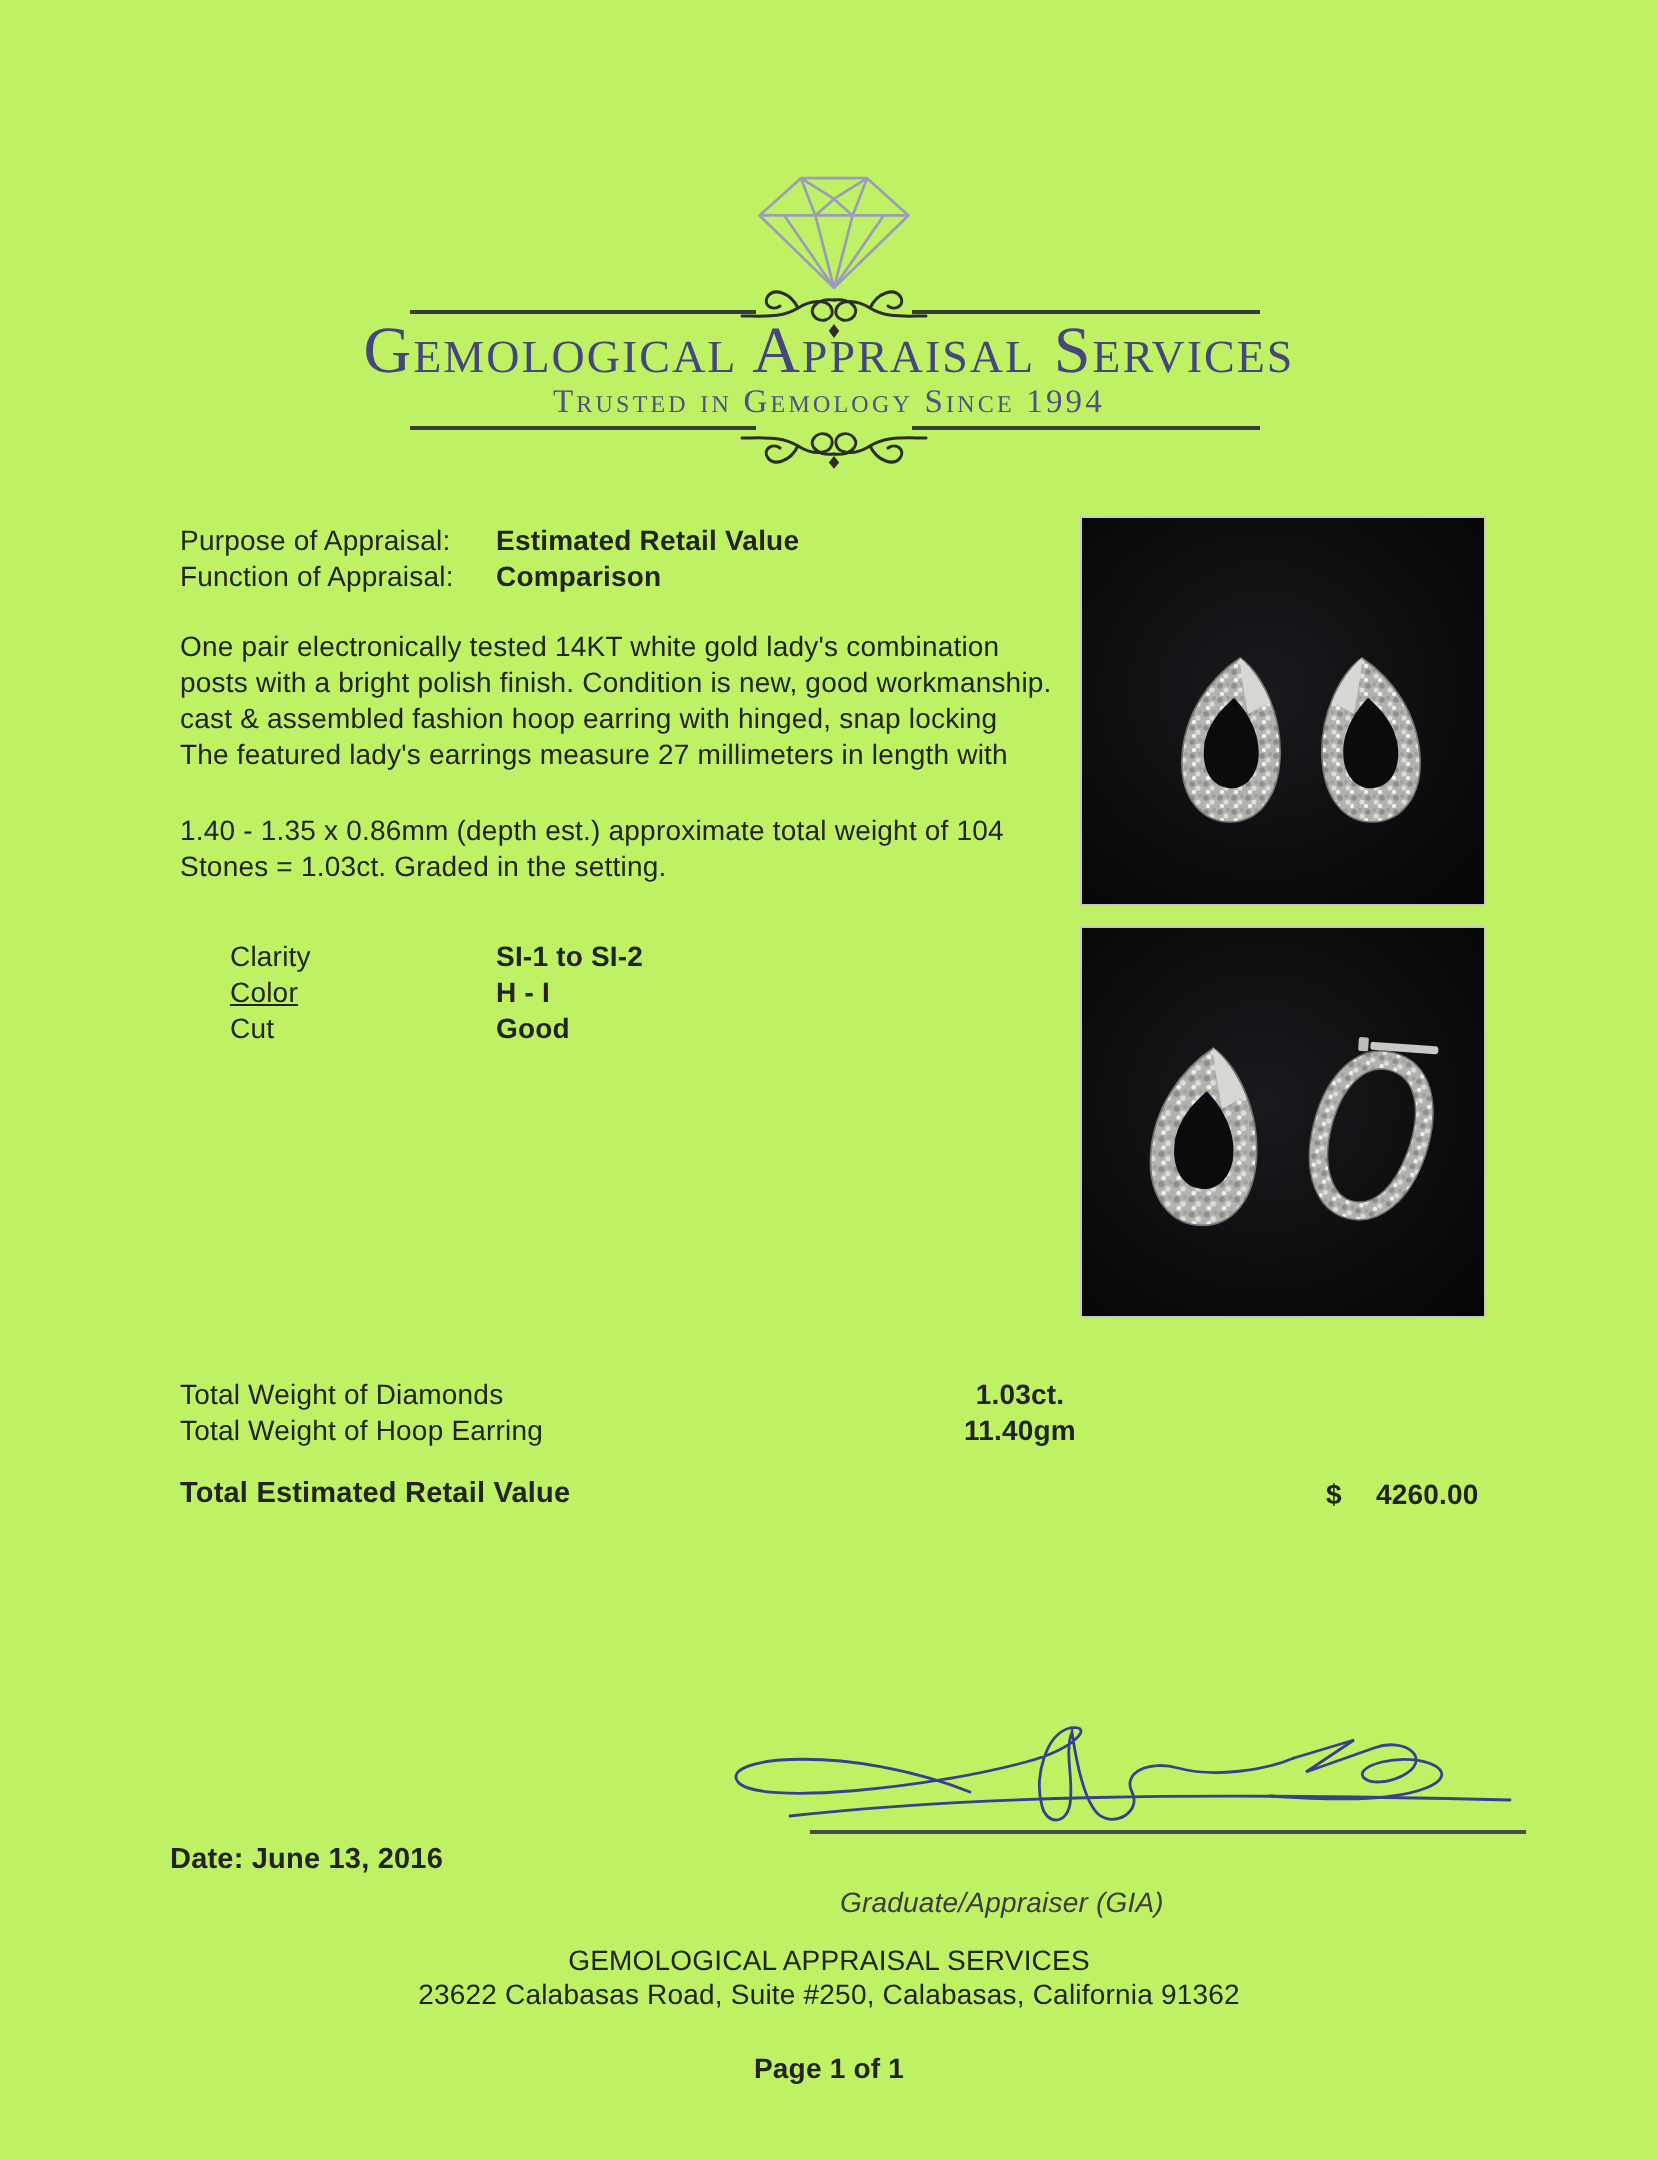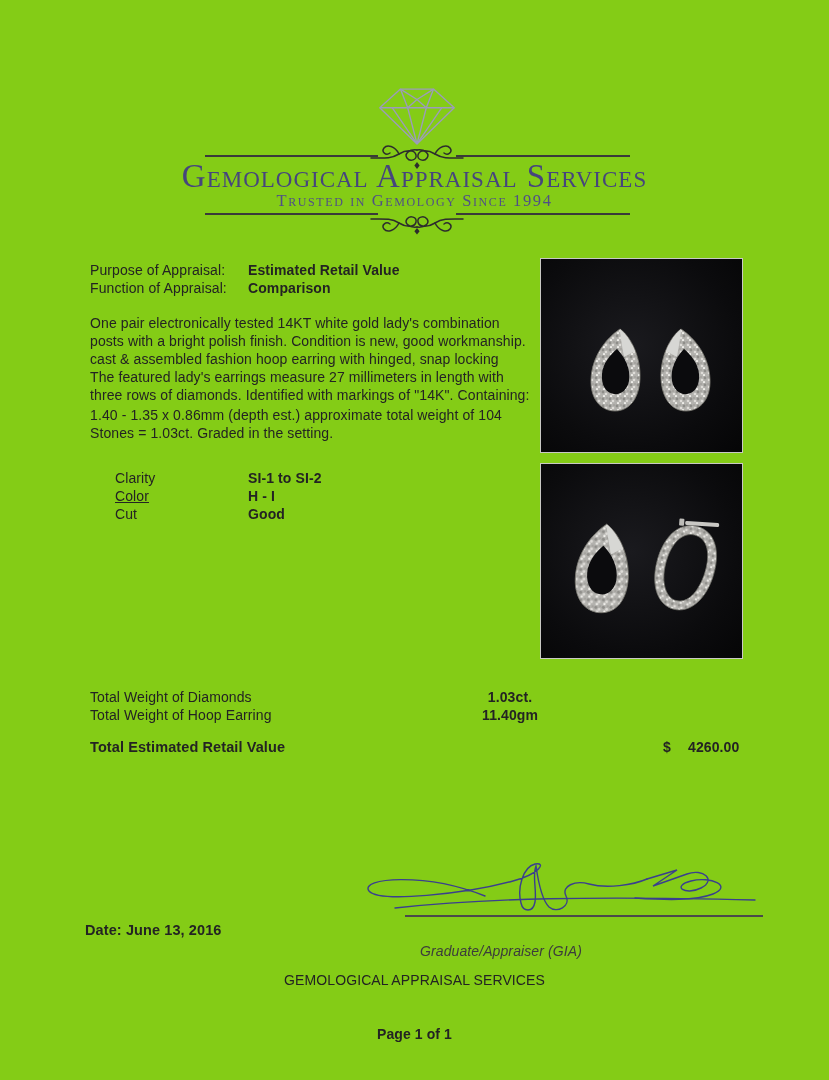--- a/index.html
+++ b/index.html
@@ -1,18 +1,18 @@
 <!DOCTYPE html>
 <html><head>
 <meta charset="utf-8">
 <style>
   html,body{margin:0;padding:0;background:#e8e8e8;}
   .page{
     position:relative;width:829px;height:1080px;margin:0 auto;
-    background:#84cc16;overflow:hidden;
+    background:#bef264;overflow:hidden;
     font-family:"Liberation Sans", sans-serif;color:#1f1f1f;
   }
   .abs{position:absolute;}
   .b{font-weight:bold;}
   .i{font-style:italic;}
   .body-text{font-size:14px;line-height:18px;letter-spacing:0.1px;color:#232323;}
   .brand-title{
     font-family:"Liberation Serif", serif;
     font-variant:small-caps;
     font-size:33px;letter-spacing:1px;color:#46457d;
@@ -87,21 +87,20 @@
   <div class="abs body-text" style="left:90px;top:261px;">Purpose of Appraisal:</div>
   <div class="abs body-text b" style="left:248px;top:261px;">Estimated Retail Value</div>
   <div class="abs body-text" style="left:90px;top:279px;">Function of Appraisal:</div>
   <div class="abs body-text b" style="left:248px;top:279px;">Comparison</div>
 
   <div class="abs body-text" style="left:90px;top:314px;width:460px;">
     <div>One pair electronically tested 14KT white gold lady's combination</div>
     <div>posts with a bright polish finish. Condition is new, good workmanship.</div>
     <div>cast &amp; assembled fashion hoop earring with hinged, snap locking</div>
     <div>The featured lady's earrings measure 27 millimeters in length with</div>
-    <div>three rows of diamonds. Identified with markings of "14K".  Containing:</div>
   </div>
 
   <div class="abs body-text" style="left:90px;top:406px;width:460px;">
     <div>1.40 - 1.35 x 0.86mm (depth est.) approximate total weight of 104</div>
     <div>Stones = 1.03ct. Graded in the setting.</div>
   </div>
 
   <div class="abs body-text" style="left:0;top:469px;width:468px;height:60px;">
     <span class="grading-label" style="top:0;">Clarity</span>
     <span class="grading-value b" style="top:0;">SI-1 to SI-2</span>
@@ -179,15 +178,16 @@
         <path d="M60,52 C150,42 260,40 420,44"></path>
       </g>
     </svg>
   </div>
   <div class="sig-rule" style="left:405px;top:915px;width:358px;"></div>
 
   <div class="abs body-text b" style="left:85px;top:921px;font-size:14.5px;">Date: June 13, 2016</div>
   <div class="abs body-text i" style="left:420px;top:942px;color:#3c3c3c;">Graduate/Appraiser (GIA)</div>
 
   <div class="footer-line body-text" style="top:971px;">GEMOLOGICAL APPRAISAL SERVICES</div>
+  <div class="footer-line body-text" style="top:988px;">23622 Calabasas Road, Suite #250, Calabasas, California 91362</div>
   <div class="footer-line body-text b" style="top:1025px;">Page 1 of 1</div>
 
 </div>
 
 </body></html>

